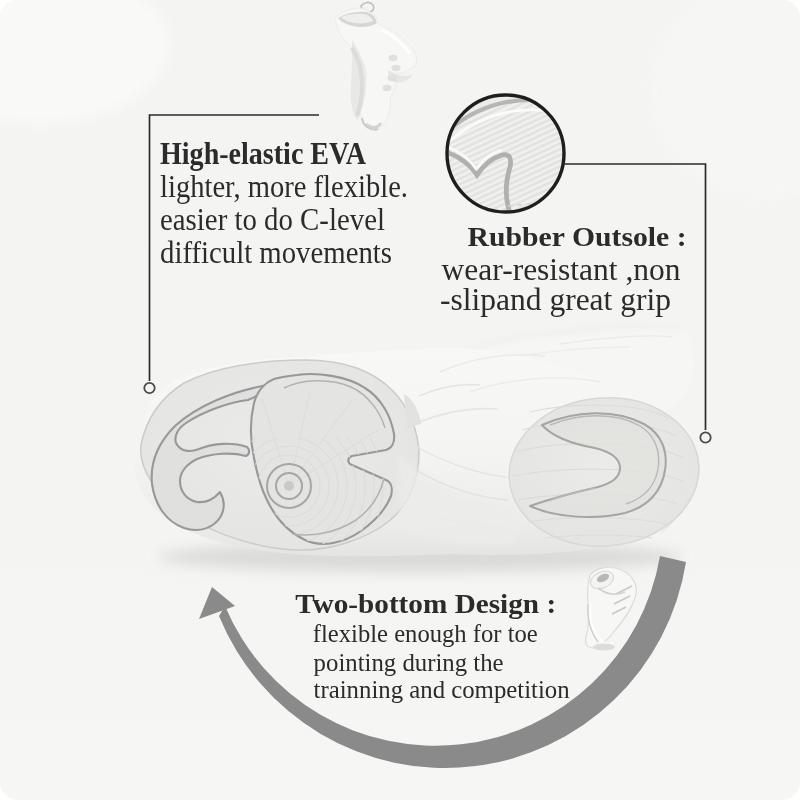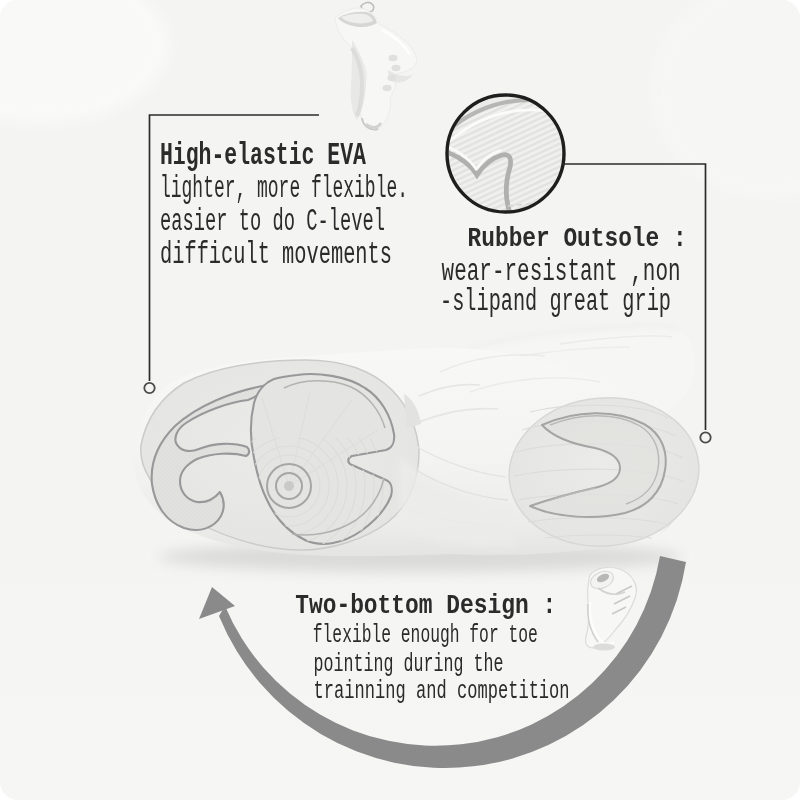--- a/index.html
+++ b/index.html
@@ -1,17 +1,17 @@
 <!DOCTYPE html>
 <html><head>
 <meta charset="utf-8">
 <style>
   html,body{margin:0;padding:0;}
   #stage{position:relative;width:800px;height:800px;overflow:hidden;
-    background:#f4f4f3;font-family:Liberation Mono, monospace;border-radius:19px;}
+    background:#f4f4f3;font-family:Liberation Serif, serif;border-radius:19px;}
   svg{position:absolute;left:0;top:0;}
 </style>
 </head>
 <body>
 <div id="stage">
 <svg width="800" height="800" viewBox="0 0 800 800">
   <defs>
     <linearGradient id="bgGrad" x1="0" y1="0" x2="0" y2="1">
       <stop offset="0" stop-color="#f4f4f3"></stop>
       <stop offset="0.62" stop-color="#f4f4f3"></stop>

